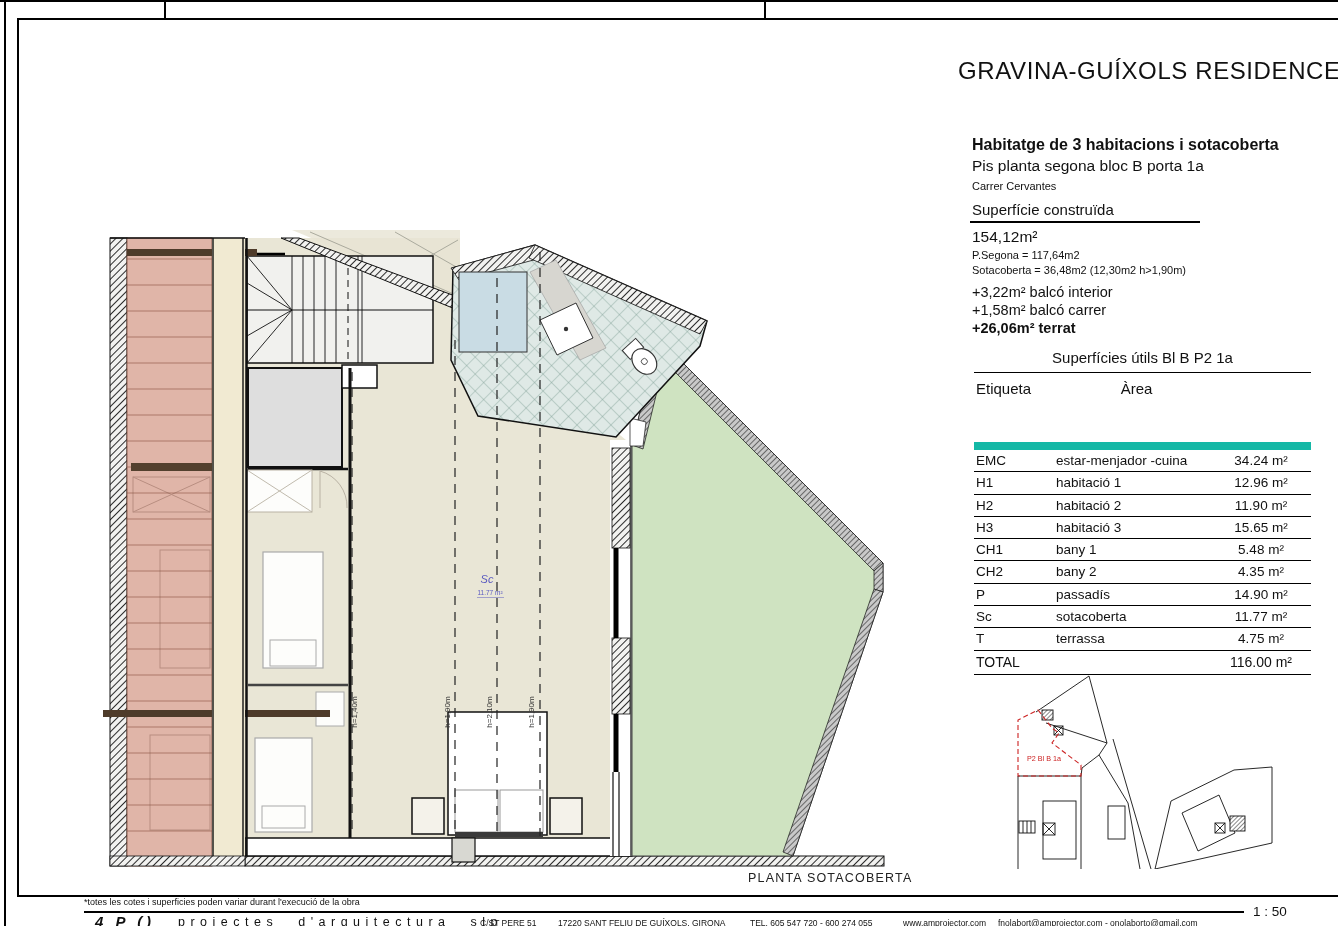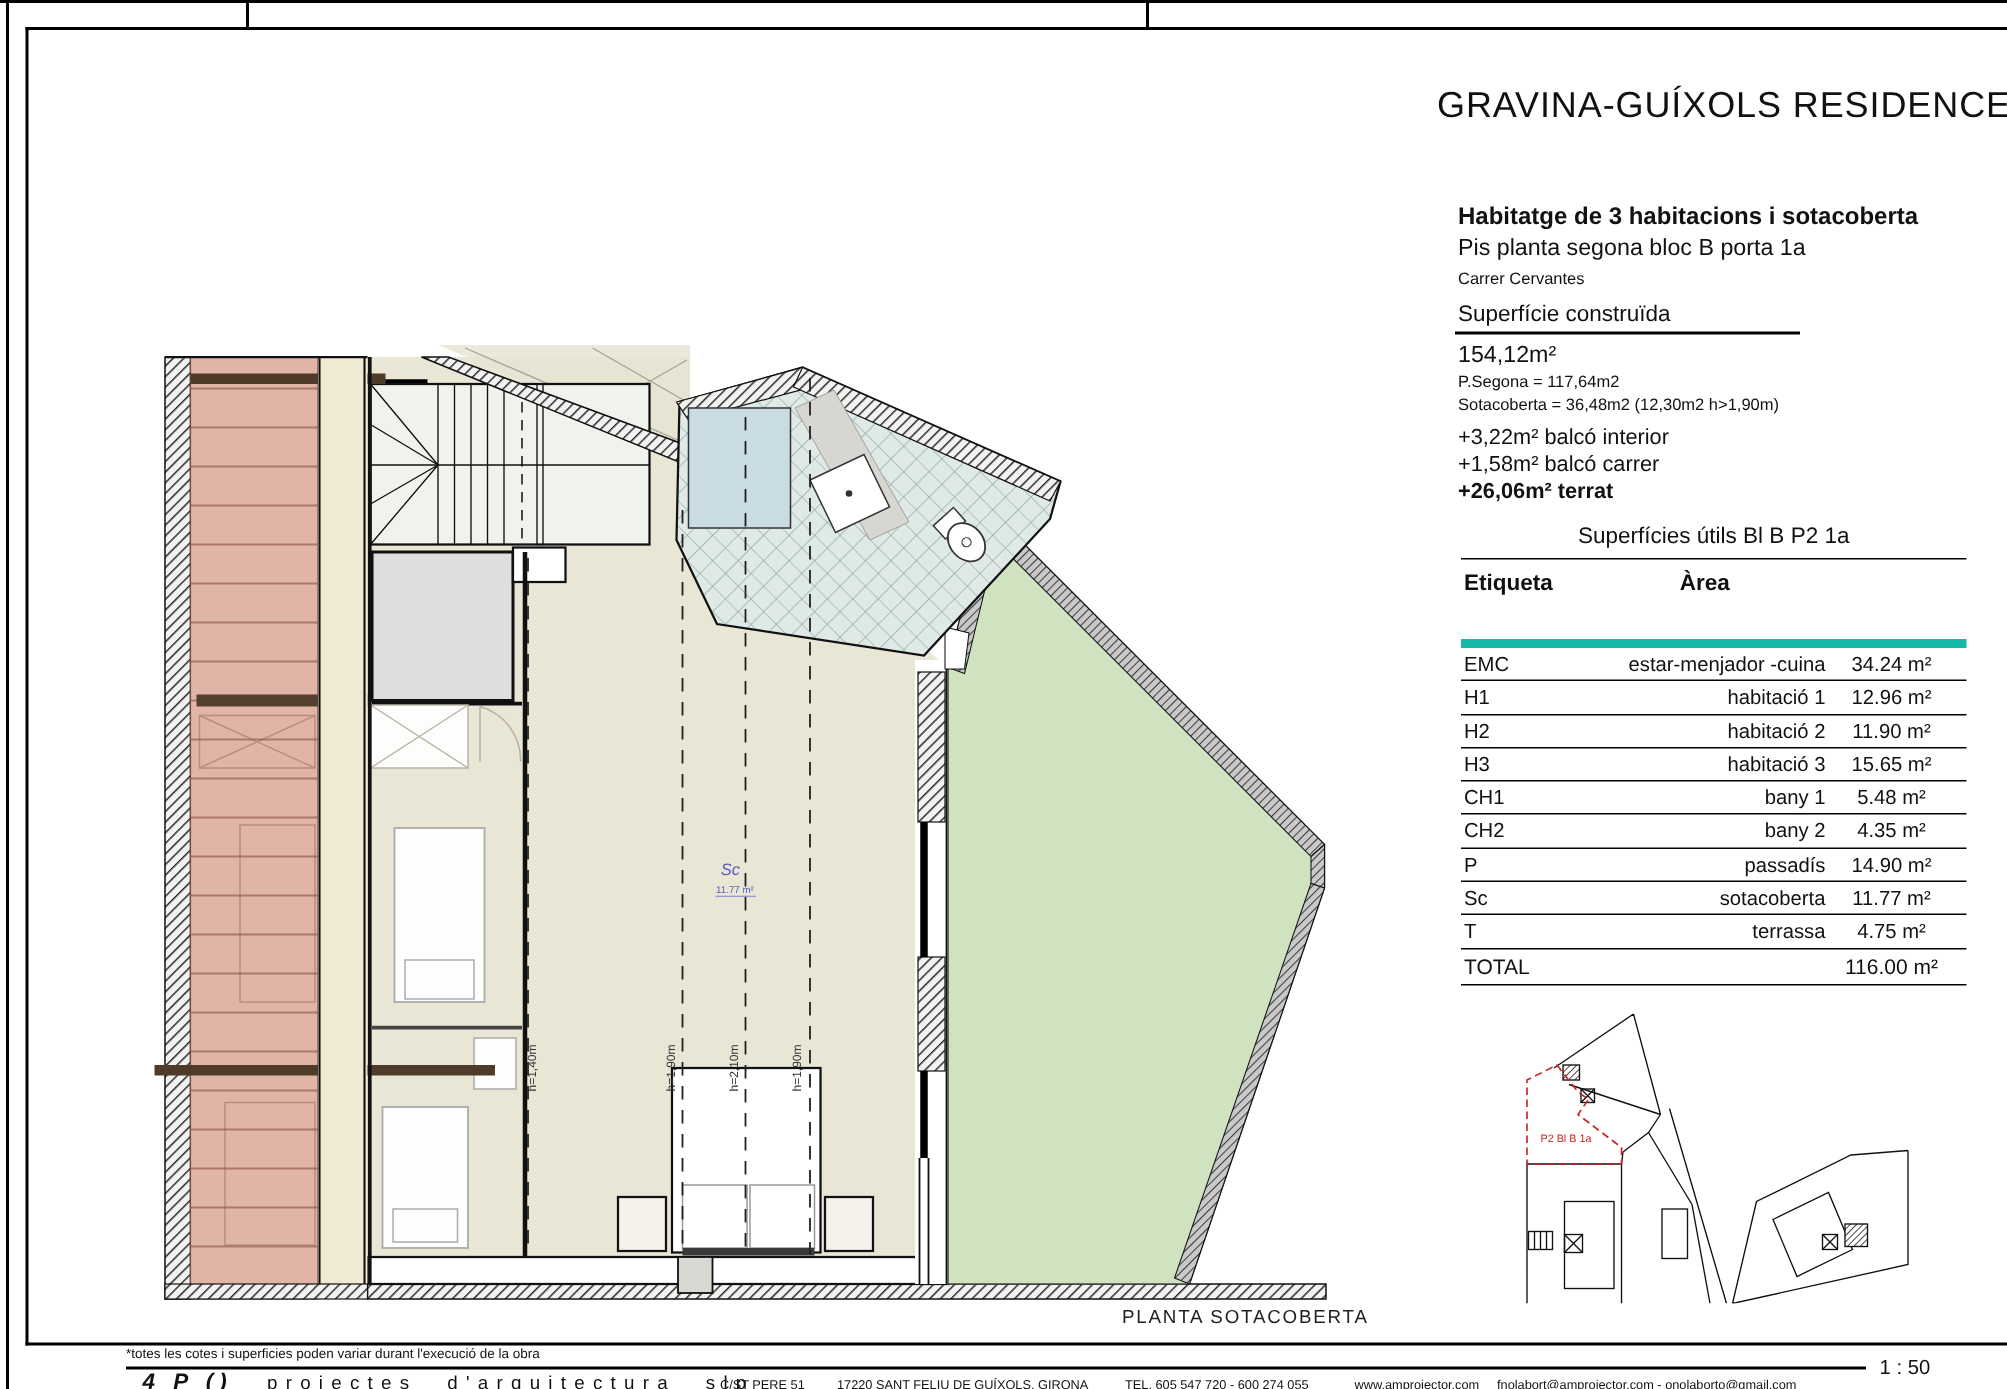--- a/index.html
+++ b/index.html
@@ -20,26 +20,26 @@
   .built-rule{left:970px;top:221px;width:230px;height:1.5px;background:#000;}
   .built-total{left:972px;top:228px;font-size:15.5px;}
   .built-d1{left:972px;top:249px;font-size:11px;}
   .built-d2{left:972px;top:264px;font-size:11px;}
   .extra0{left:972px;top:284px;font-size:14.5px;}
   .extra1{left:972px;top:302px;font-size:14.5px;}
   .extra2{left:972px;top:320px;font-size:14.5px;font-weight:bold;}
   
   .tbl{left:958px;top:349px;width:337px;margin-left:16px;}
   .tbl-title{text-align:center;font-size:15px;padding-bottom:6px;border-bottom:1.5px solid #000;}
-  .tbl-head{display:grid;grid-template-columns:80px 1fr 92px;font-size:15px;padding:7px 2px 0 2px;height:46px;box-sizing:content-box;font-weight:bold;}
+  .tbl-head{display:grid;grid-template-columns:80px 1fr 92px;font-size:15px;padding:7px 2px 16px 2px;height:46px;box-sizing:content-box;}
   .tbl-head .c2{text-align:center;}
   .tbl-head .c3{text-align:center;}
-  .tbl-body{border-top:6px solid #14b8a6;}
+  .tbl-body{border-top:8px solid #14b8a6;}
   .trow{display:grid;grid-template-columns:80px 1fr 92px;font-size:13.5px;height:21.3px;line-height:21.3px;border-bottom:1.2px solid #000;padding:0 2px;}
-  .trow .c2{text-align:right;}
+  .trow .c2{text-align:left;}
   .trow .c3{text-align:center;padding-right:4px;}
   .trow.total{height:23px;line-height:23px;font-size:14px;border-bottom:1.5px solid #000;gap:42px;}
   
   .plan-caption{left:748px;top:871px;font-size:12.5px;letter-spacing:1.2px;color:#222;}
   
   .footnote{left:84px;top:897px;font-size:9px;color:#111;}
   .footer-rule{left:84px;top:911px;width:1160px;height:1.5px;background:#000;}
   .logo{left:95px;top:913px;font-size:15px;font-weight:bold;font-style:italic;letter-spacing:4px;}
   .firm{left:178px;top:915px;font-size:12.5px;letter-spacing:5.5px;word-spacing:11px;white-space:nowrap;}
   .f-addr{left:480px;top:918px;font-size:8.5px;white-space:nowrap;}

